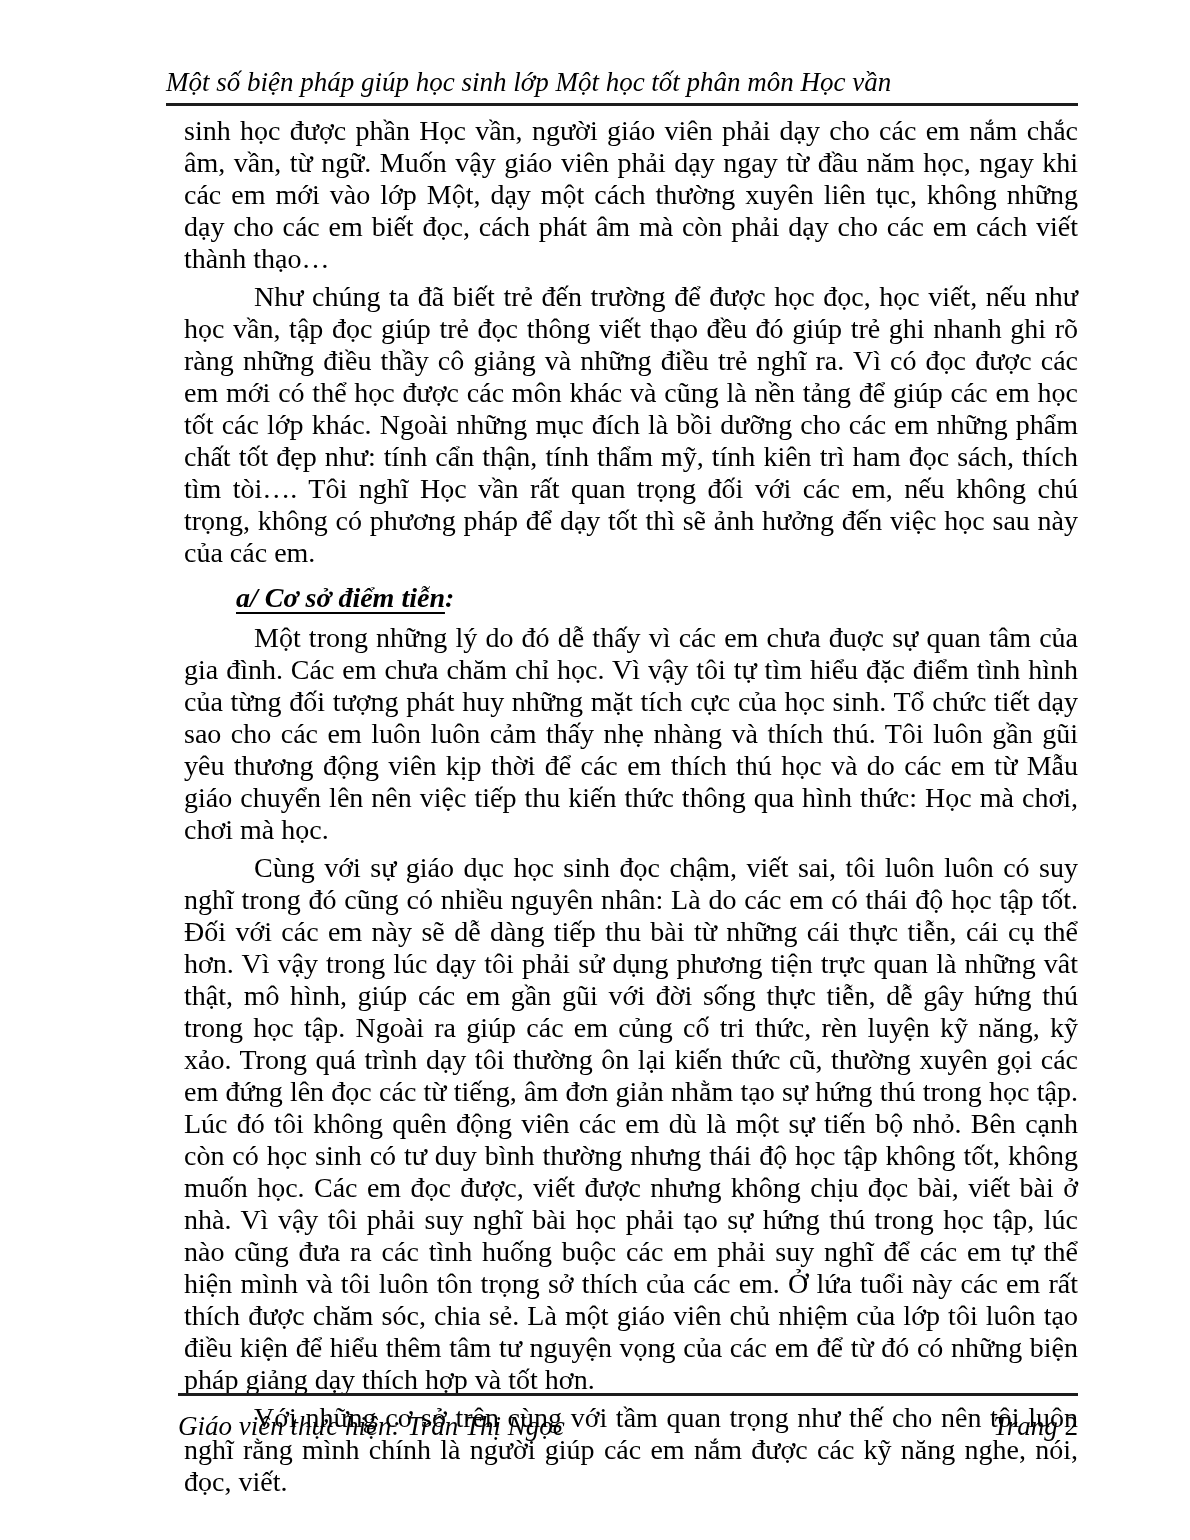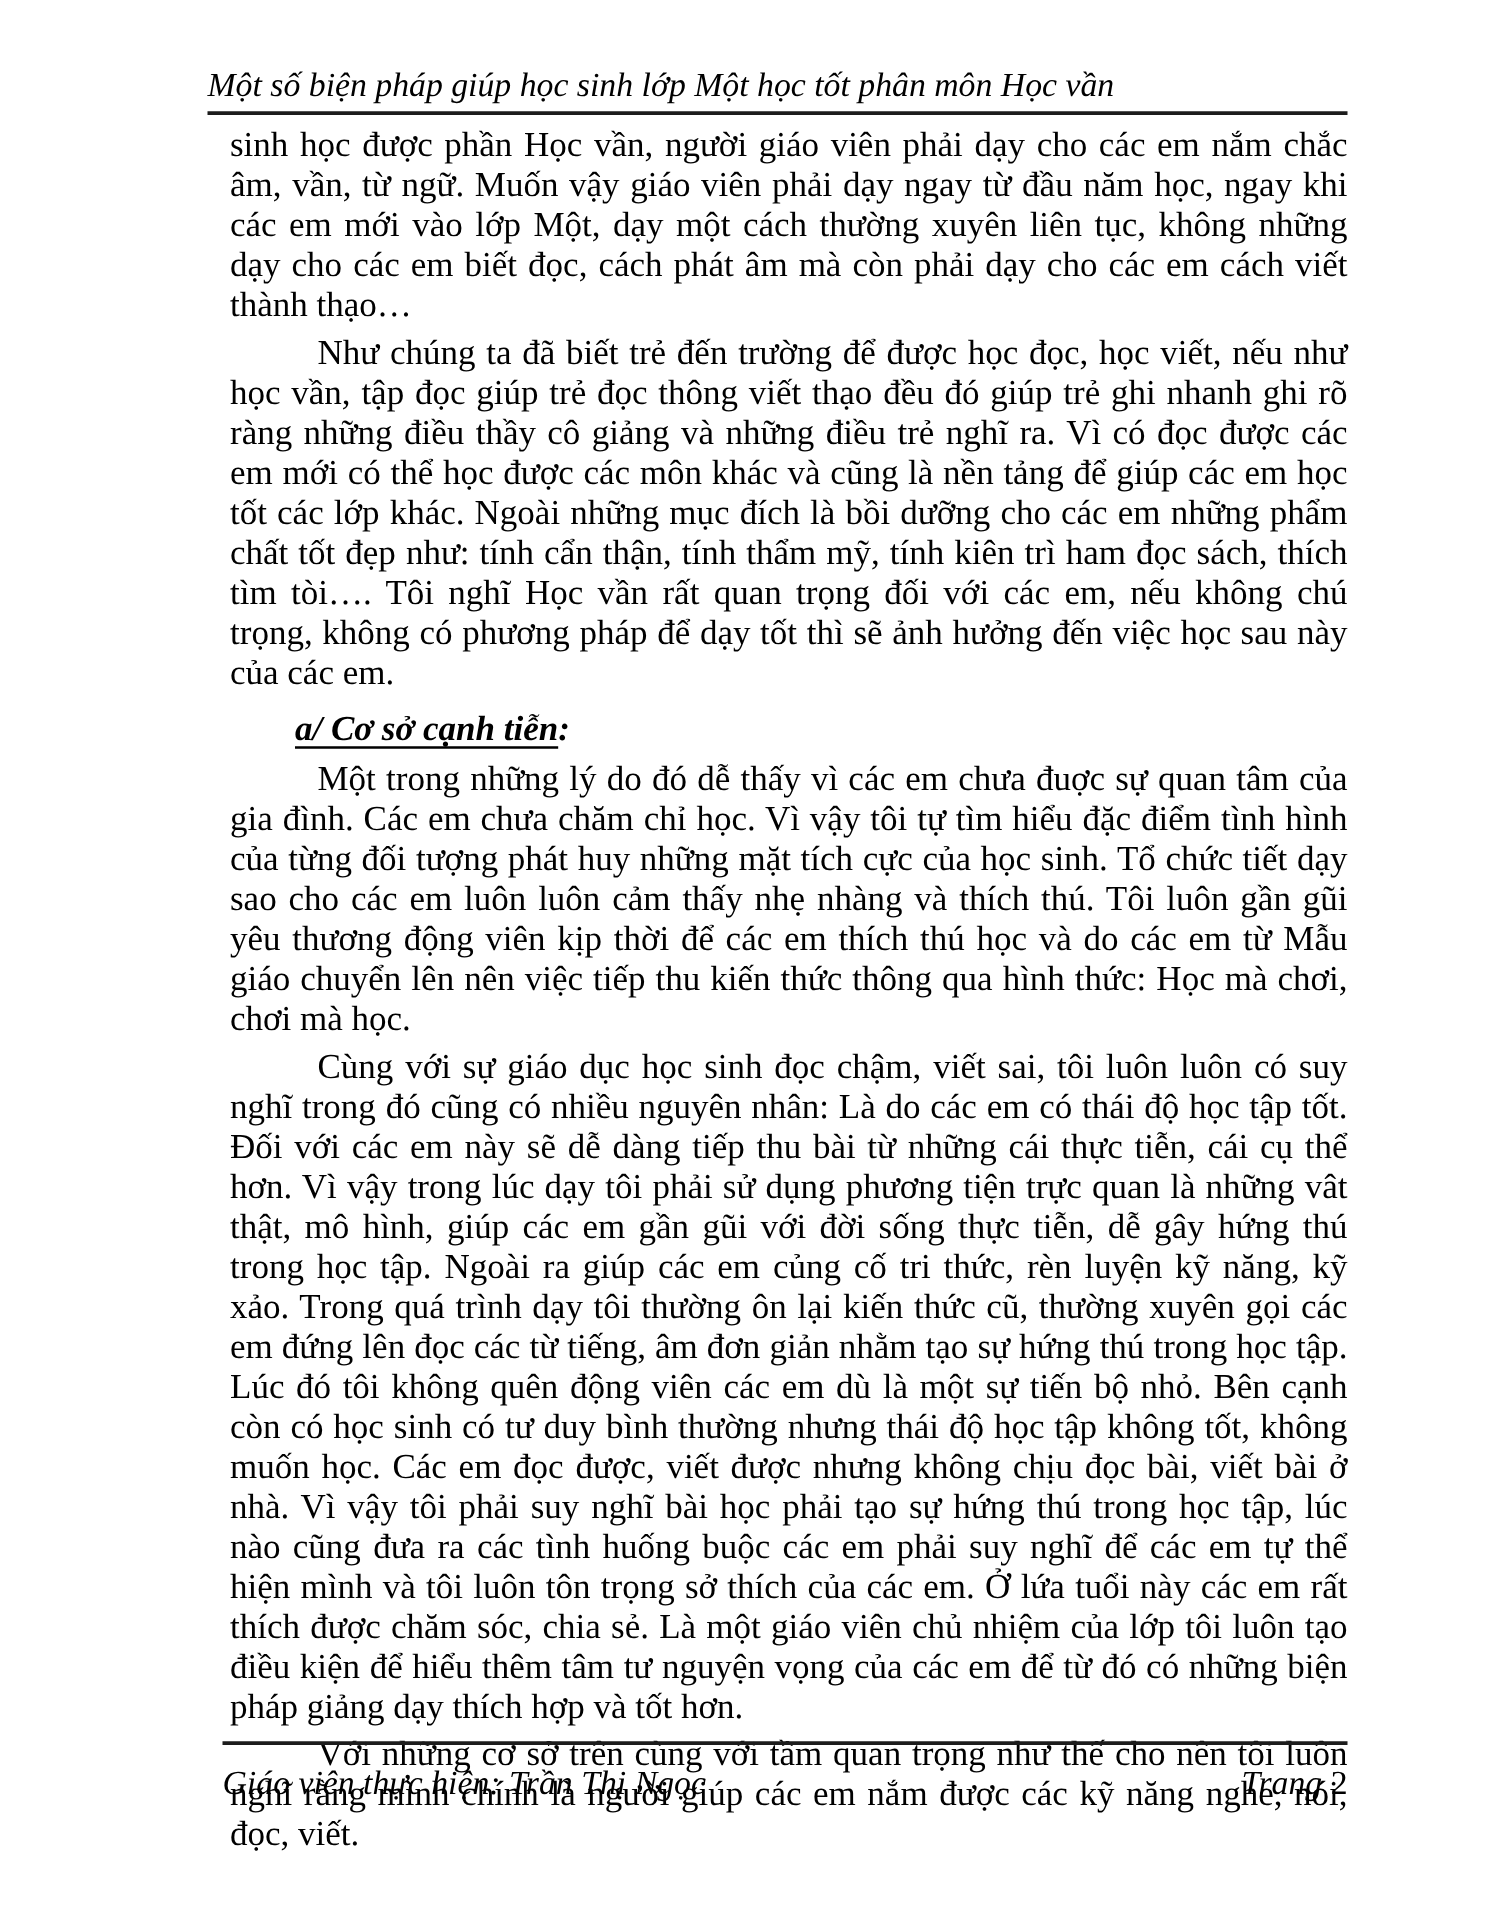--- a/index.html
+++ b/index.html
@@ -17,21 +17,21 @@
     overflow: hidden;
     box-sizing: border-box;
   }
   .content {
     position: absolute;
     top: 0;
     left: 166px;
     right: 112px;
   }
   .doc-header {
-    padding-top: 52px;
+    padding-top: 66px;
   }
   .doc-header-title {
     font-style: italic;
     font-size: 27px;
     line-height: 32px;
     white-space: nowrap;
   }
   .doc-header-rule {
     border: 0;
     border-top: 3px solid #1c1c1c;
@@ -106,21 +106,21 @@
       <hr class="doc-header-rule">
     </div>
 
     <div class="doc-body">
 
       <p class="para first">sinh học được phần Học vần, người giáo viên phải dạy cho các em nắm chắc âm, vần, từ ngữ. Muốn vậy giáo viên phải dạy ngay từ đầu năm học, ngay khi các em mới vào lớp Một, dạy một cách thường xuyên liên tục, không những dạy cho các em biết đọc, cách phát âm mà còn phải dạy cho các em cách viết thành thạo…</p>
 
       <p class="para">Như chúng ta đã biết trẻ đến trường để được học đọc, học viết, nếu như học vần, tập đọc giúp trẻ đọc thông viết thạo đều đó giúp trẻ ghi nhanh ghi rõ ràng những điều thầy cô giảng và những điều trẻ nghĩ ra. Vì có đọc được các em mới có thể học được các môn khác và cũng là nền tảng để giúp các em học tốt các lớp khác. Ngoài những mục đích là bồi dưỡng cho các em những phẩm chất tốt đẹp như: tính cẩn thận, tính thẩm mỹ, tính kiên trì ham đọc sách, thích tìm tòi…. Tôi nghĩ Học vần rất quan trọng đối với các em, nếu không chú trọng, không có phương pháp để dạy tốt thì sẽ ảnh hưởng đến việc học sau này của các em.</p>
 
       <div class="section-heading">
-        <span class="underlined">a/ Cơ sở cạnh tiễn</span><span>:</span>
+        <span class="underlined">a/ Cơ sở điểm tiễn</span><span>:</span>
       </div>
 
       <p class="para">Một trong những lý do đó dễ thấy vì các em chưa đuợc sự quan tâm của gia đình. Các em chưa chăm chỉ học. Vì vậy tôi tự tìm hiểu đặc điểm tình hình của từng đối tượng phát huy những mặt tích cực của học sinh. Tổ chức tiết dạy sao cho các em luôn luôn cảm thấy nhẹ nhàng và thích thú. Tôi luôn gần gũi yêu thương động viên kịp thời để các em thích thú học và do các em từ Mẫu giáo chuyển lên nên việc tiếp thu kiến thức thông qua hình thức: Học mà chơi, chơi mà học.</p>
 
       <p class="para">Cùng với sự giáo dục học sinh đọc chậm, viết sai, tôi luôn luôn có suy nghĩ trong đó cũng có nhiều nguyên nhân: Là do các em có thái độ học tập tốt. Đối với các em này sẽ dễ dàng tiếp thu bài từ những cái thực tiễn, cái cụ thể hơn. Vì vậy trong lúc dạy tôi phải sử dụng phương tiện trực quan là những vât thật, mô hình, giúp các em gần gũi với đời sống thực tiễn, dễ gây hứng thú trong học tập. Ngoài ra giúp các em củng cố tri thức, rèn luyện kỹ năng, kỹ xảo. Trong quá trình dạy tôi thường ôn lại kiến thức cũ, thường xuyên gọi các em đứng lên đọc các từ tiếng, âm đơn giản nhằm tạo sự hứng thú trong học tập. Lúc đó tôi không quên động viên các em dù là một sự tiến bộ nhỏ. Bên cạnh còn có học sinh có tư duy bình thường nhưng thái độ học tập không tốt, không muốn học. Các em đọc được, viết được nhưng không chịu đọc bài, viết bài ở nhà. Vì vậy tôi phải suy nghĩ bài học phải tạo sự hứng thú trong học tập, lúc nào cũng đưa ra các tình huống buộc các em phải suy nghĩ để các em tự thể hiện mình và tôi luôn tôn trọng sở thích của các em. Ở lứa tuổi này các em rất thích được chăm sóc, chia sẻ. Là một giáo viên chủ nhiệm của lớp tôi luôn tạo điều kiện để hiểu thêm tâm tư nguyện vọng của các em để từ đó có những biện pháp giảng dạy thích hợp và tốt hơn.</p>
 
       <p class="para">Với những cơ sở trên cùng với tầm quan trọng như thế cho nên tôi luôn nghĩ rằng mình chính là người giúp các em nắm được các kỹ năng nghe, nói, đọc, viết.</p>
 
     </div>
   </div>

